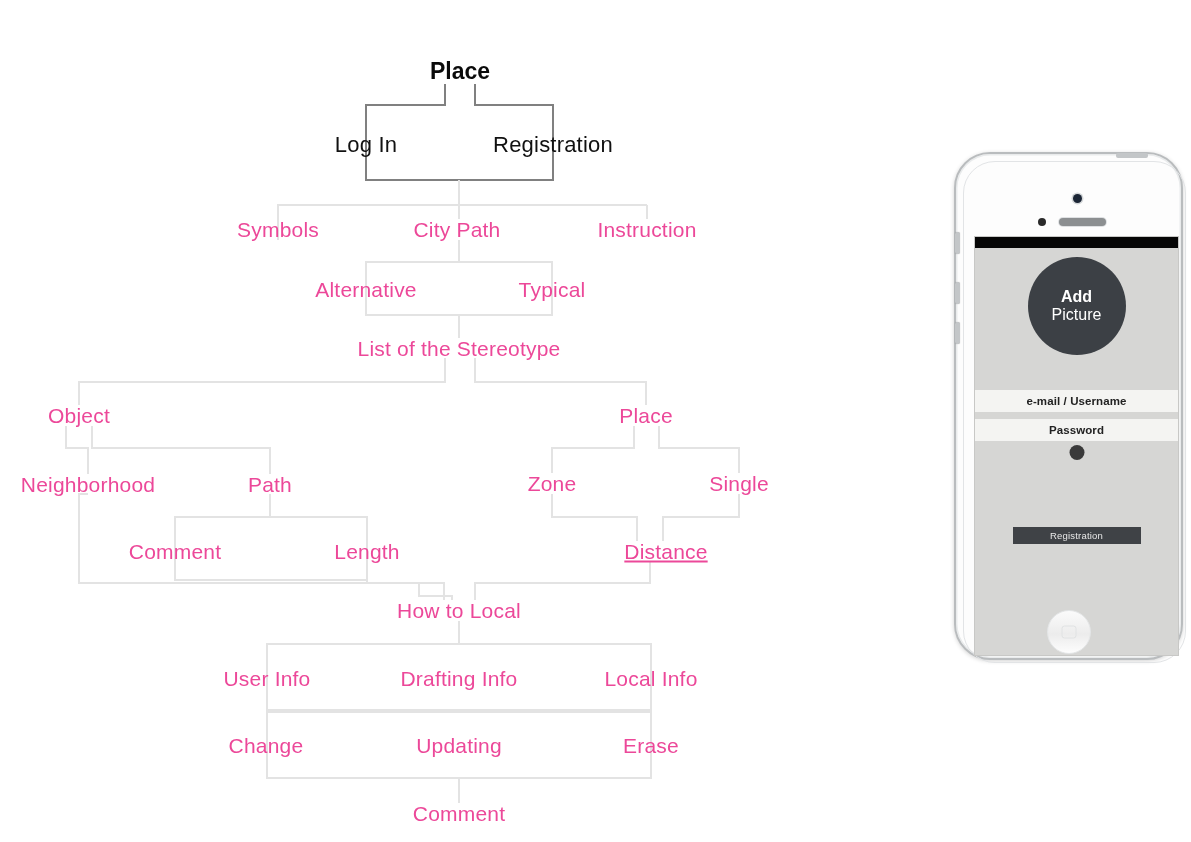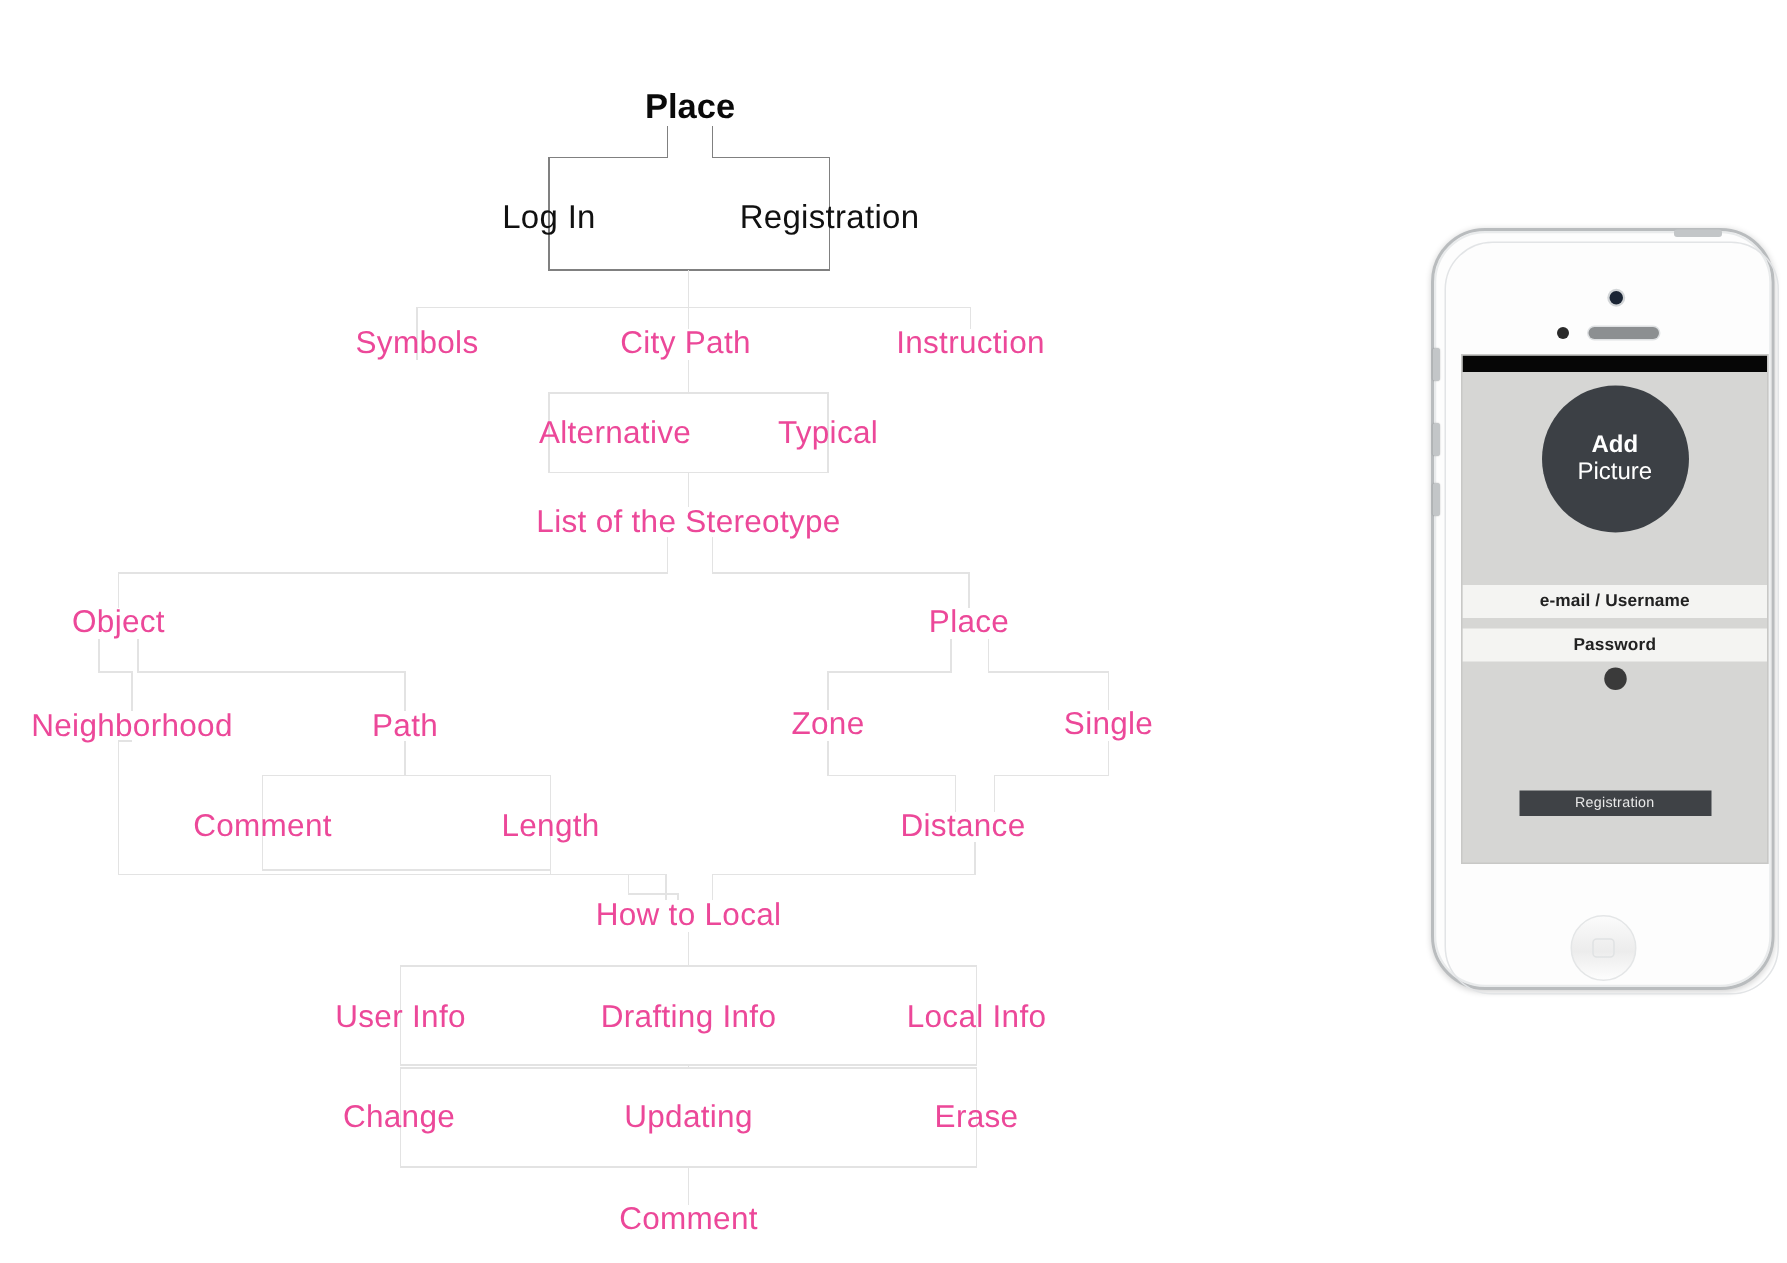--- a/index.html
+++ b/index.html
@@ -86,21 +86,21 @@
     background:#2a2a2a;
   }
   .speaker{
     position:absolute;left:103px;top:64px;
     width:47px;height:8px;border-radius:4px;
     background:#8c8f91;
     box-shadow:0 0 0 1px #dfe1e3;
   }
   .screen{
     position:absolute;left:18px;top:82px;
-    width:205px;height:340px;
+    width:205px;height:420px;
     background:#d6d6d4;
     border:1px solid #c8c8c6;
     box-sizing:border-box;
     overflow:hidden;
   }
   .statusbar{
     position:absolute;left:0;top:0;width:100%;height:11px;
     background:#060606;
   }
   .avatar{
@@ -201,32 +201,32 @@
       </g>
     </svg>
 
     <div id="node-layer">
         <div class="node root" style="left: 460px; top: 71px;">Place</div>
         <div class="node dark" style="left: 366px; top: 145px;">Log In</div>
         <div class="node dark" style="left: 553px; top: 145px;">Registration</div>
         <div class="node mid" style="left: 278px; top: 229px;">Symbols</div>
         <div class="node mid" style="left: 457px; top: 229px;">City Path</div>
         <div class="node mid" style="left: 647px; top: 229px;">Instruction</div>
-        <div class="node mid" style="left: 366px; top: 289px; margin-left: 44px;">Alternative</div>
+        <div class="node mid" style="left: 366px; top: 289px;">Alternative</div>
         <div class="node mid" style="left: 552px; top: 289px;">Typical</div>
         <div class="node mid" style="left: 459px; top: 348px;">List of the Stereotype</div>
         <div class="node mid" style="left: 79px; top: 415px;">Object</div>
         <div class="node mid" style="left: 646px; top: 415px;">Place</div>
         <div class="node mid" style="left: 88px; top: 484px;">Neighborhood</div>
         <div class="node mid" style="left: 270px; top: 484px;">Path</div>
         <div class="node mid" style="left: 552px; top: 483px;">Zone</div>
         <div class="node mid" style="left: 739px; top: 483px;">Single</div>
         <div class="node mid" style="left: 175px; top: 551px;">Comment</div>
         <div class="node mid" style="left: 367px; top: 551px;">Length</div>
-        <div class="node mid" style="left: 642px; top: 551px;">Distance</div>
+        <div class="node mid" style="left: 666px; top: 551px; text-decoration: underline;">Distance</div>
         <div class="node mid" style="left: 459px; top: 610px;">How to Local</div>
         <div class="node mid" style="left: 267px; top: 678px;">User Info</div>
         <div class="node mid" style="left: 459px; top: 678px;">Drafting Info</div>
         <div class="node mid" style="left: 651px; top: 678px;">Local Info</div>
         <div class="node mid" style="left: 266px; top: 745px;">Change</div>
         <div class="node mid" style="left: 459px; top: 745px;">Updating</div>
         <div class="node mid" style="left: 651px; top: 745px;">Erase</div>
         <div class="node mid" style="left: 459px; top: 813px;">Comment</div>
       </div>
   </div>

